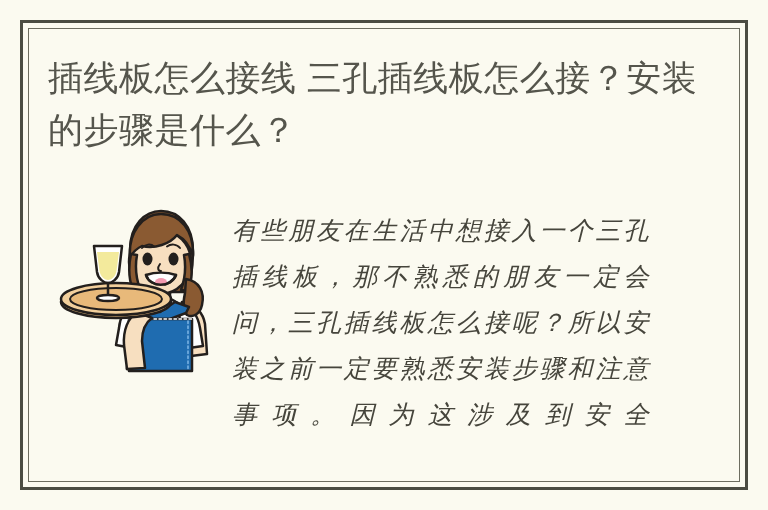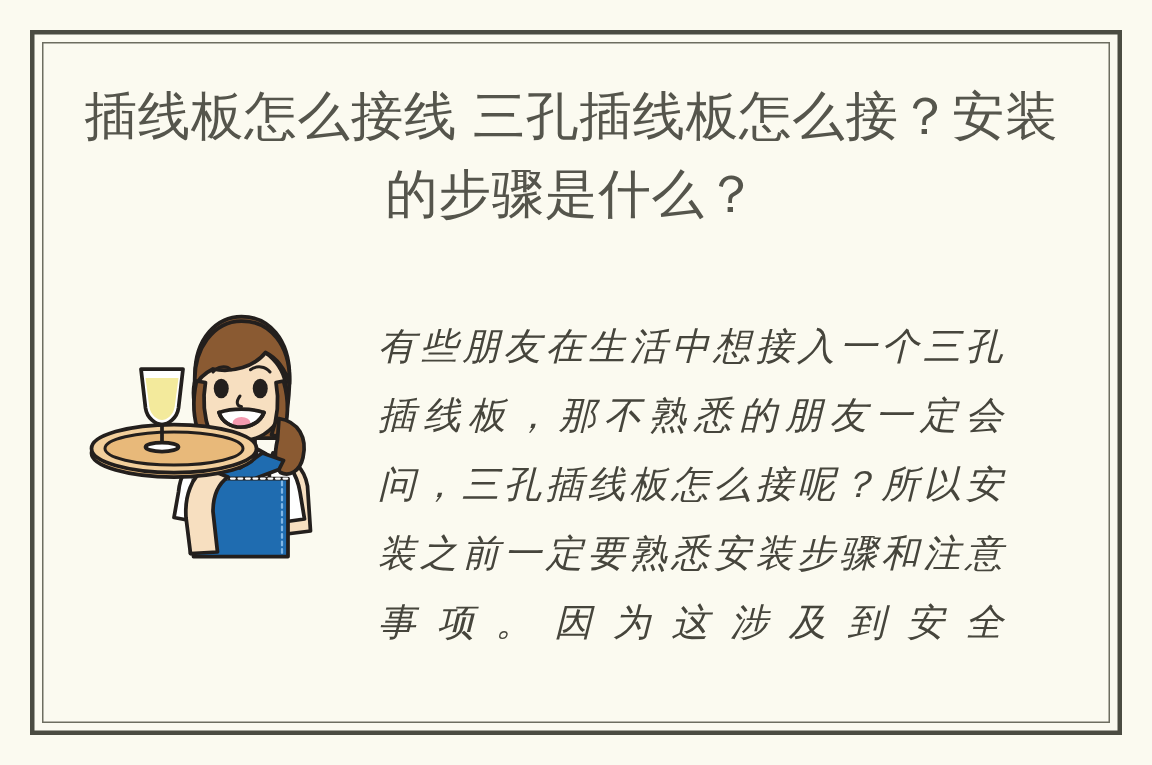--- a/index.html
+++ b/index.html
@@ -48,21 +48,20 @@
     left: 48px;
     top: 52px;
     width: 666px;
     font-size: 35px;
     line-height: 52px;
     letter-spacing: 0.5px;
     color: #55554c;
     font-weight: 400;
     font-family: "Liberation Sans", "DejaVu Sans", sans-serif;
     white-space: normal;
-    text-align: center;
   }
 
   
   #content {
     position: absolute;
     left: 48px;
     top: 196px;
     width: 666px;
     height: 270px;
   }
@@ -85,21 +84,20 @@
     width: 418px;
     font-family: "DejaVu Serif", "Liberation Serif", serif;
     font-size: 25px;
     line-height: 46px;
     color: #46453c;
     text-align: justify;
     text-align-last: justify;
     letter-spacing: 1.5px;
     font-style: italic;
     font-weight: 400;
-    margin-left: 20px;
   }
 </style>
 </head>
 <body>
 
 <div id="card">
 
   <div id="outer-frame"></div>
   <div id="inner-frame"></div>
 

